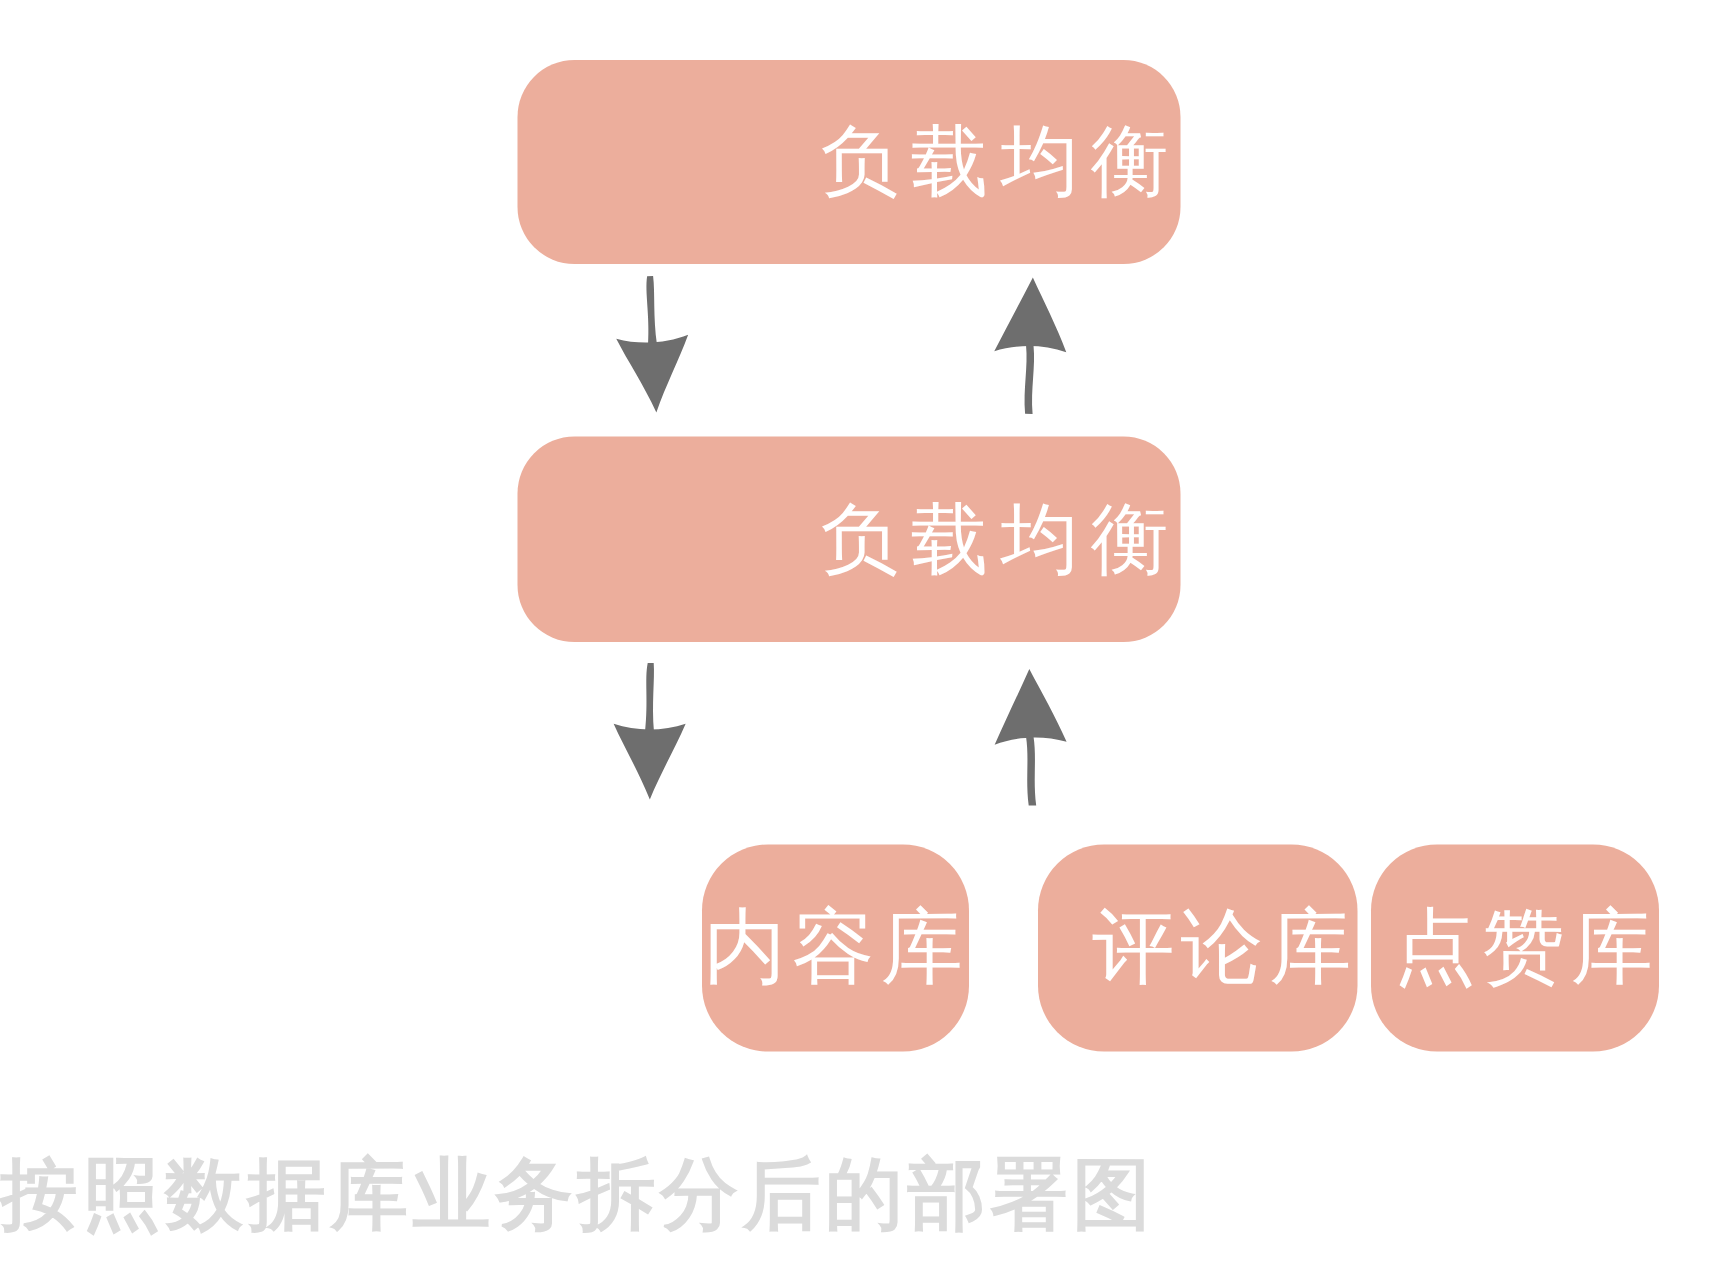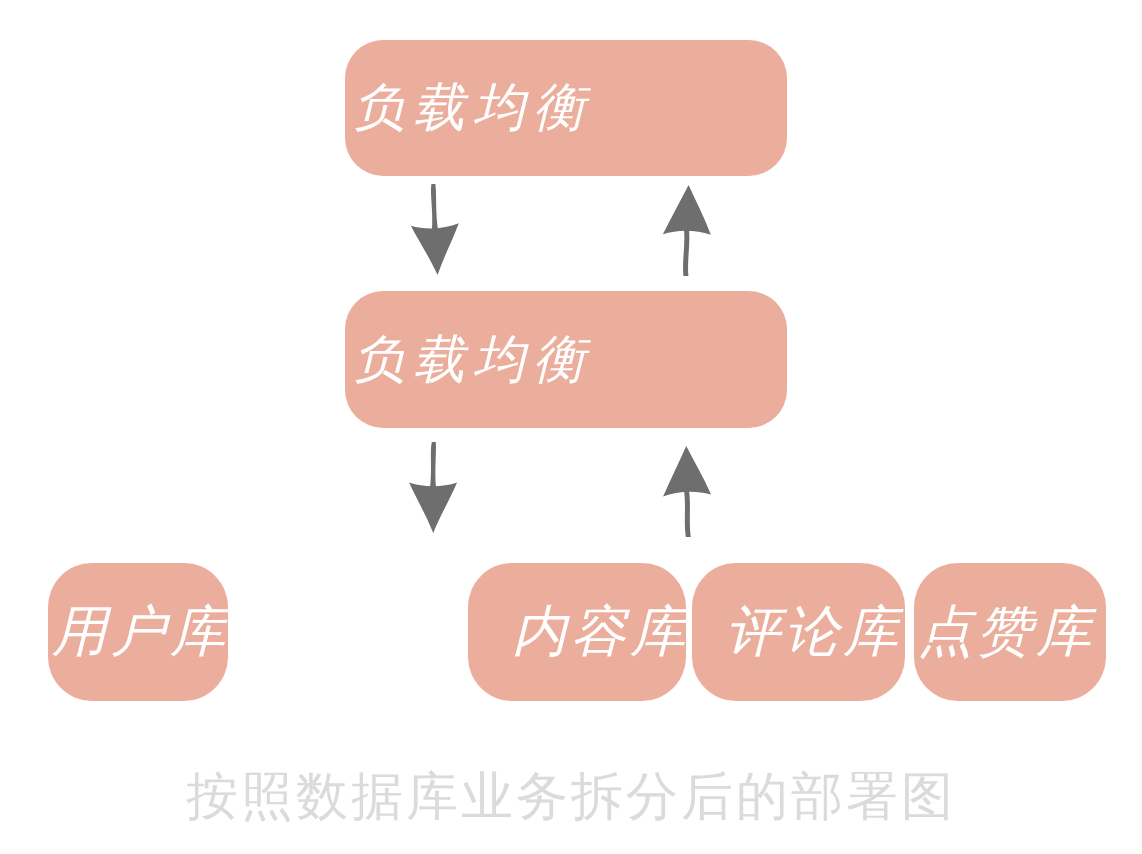--- a/index.html
+++ b/index.html
@@ -13,68 +13,66 @@
     height: 854px;
     background: var(--background, #ffffff);
     overflow: hidden;
   }
   .node {
     position: absolute;
     background: var(--node-fill, #ECAE9C);
     color: var(--node-text, #ffffff);
     display: flex;
     align-items: center;
-    justify-content: flex-start;
+    justify-content: flex-end;
     font-size: 52px;
     letter-spacing: 8px;
     text-indent: 8px; 
     font-weight: 500;
     white-space: nowrap;
-    font-style: italic;
   }
   .node-load-balancer {
     left: 345px; top: 40px; width: 442px; height: 136px;
     border-radius: 38px;
   }
   .node-app-server {
     left: 345px; top: 291px; width: 442px; height: 137px;
     border-radius: 38px;
   }
   .db-node {
     top: 563px; height: 138px;
     border-radius: 44px;
     font-size: 55px;
     letter-spacing: 4px;
     text-indent: 4px;
   }
   .db-1 { left: 48px;  width: 180px; }
   .db-2 { left: 258px; width: 182px; }
-  .db-3 { left: 468px; width: 178px; padding-left: 40px; }
+  .db-3 { left: 468px; width: 178px; }
   .db-4 { left: 692px; width: 184px; padding-left: 29px; }
   .db-5 { left: 914px; width: 192px; }
   .arrow {
     position: absolute;
     width: 56px;
     height: 94px;
   }
   .arrow svg { display: block; width: 100%; height: 100%; }
   .arrow svg path { fill: var(--arrow, #6E6E6E); }
   .arrow-upper-down { left: 407px; top: 183px; transform: rotate(-2deg); }
   .arrow-upper-up   { left: 659px; top: 183px; transform: rotate(2deg); }
   .arrow-lower-down { left: 405px; top: 441px; transform: rotate(1deg); }
   .arrow-lower-up   { left: 659px; top: 444px; transform: rotate(-1deg); }
   .caption {
     position: absolute;
     left: 0; right: 0;
     top: 762px;
-    text-align: center;
     color: var(--caption-text, #DBDBDB);
     font-size: 52px;
     letter-spacing: 3px;
-    font-weight: 400;
+    font-weight: 700;
     white-space: nowrap;
   }
 </style>
 </head>
 <body>
 
 <div class="canvas">
 
   <div class="node node-load-balancer">
     <span>负载均衡</span>
@@ -103,23 +101,20 @@
       <path d="M4,42 C20,47 38,46 52,41 C45,58 36,74 29,92 C21,73 11,57 4,42 Z"></path>
     </svg>
   </div>
   <div class="arrow arrow-lower-up">
     <svg viewBox="0 0 56 94" xmlns="http://www.w3.org/2000/svg">
       <path d="M28,2 C36,18 45,34 52,51 C36,46 18,47 4,52 C12,35 20,19 28,2 Z"></path>
       <path d="M25,47 C27,62 24,76 26,93 L31,93 C29,76 32,62 30,47 Z"></path>
     </svg>
   </div>
 
-  <div class="node db-node db-1">
-    <span>用户库</span>
-  </div>
   <div class="node db-node db-3">
     <span>内容库</span>
   </div>
   <div class="node db-node db-4">
     <span>评论库</span>
   </div>
   <div class="node db-node db-5">
     <span>点赞库</span>
   </div>
 

